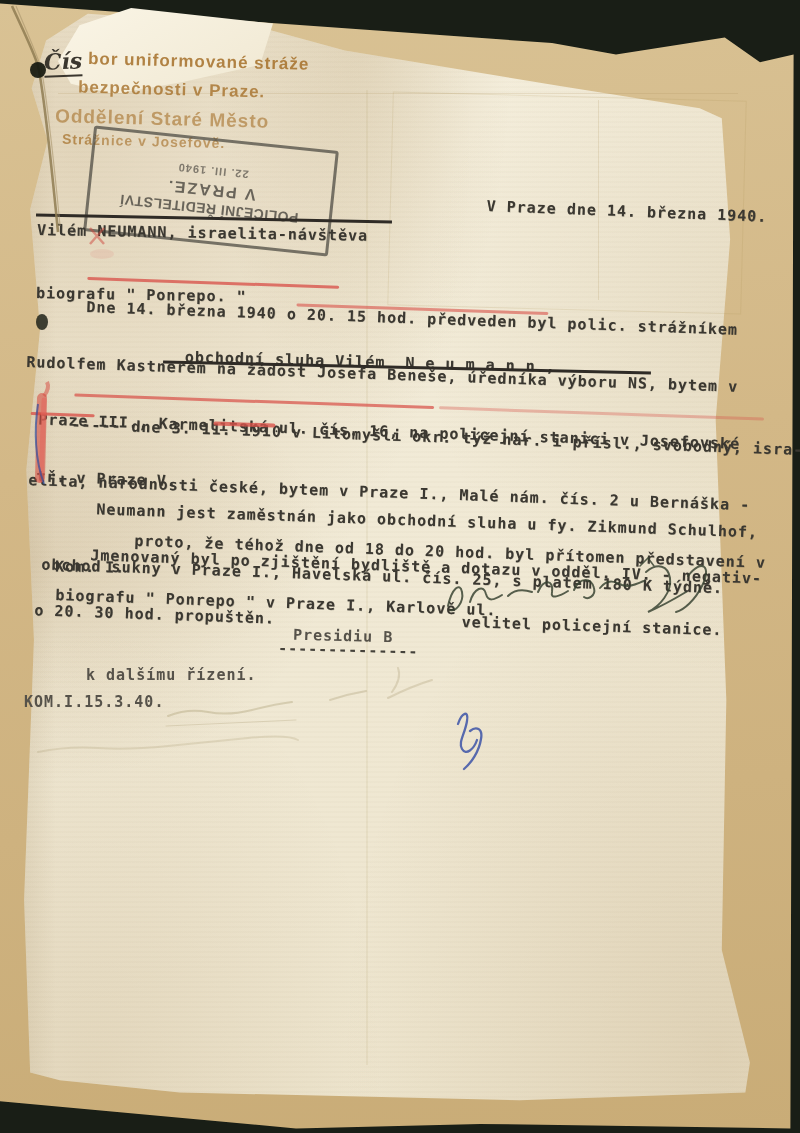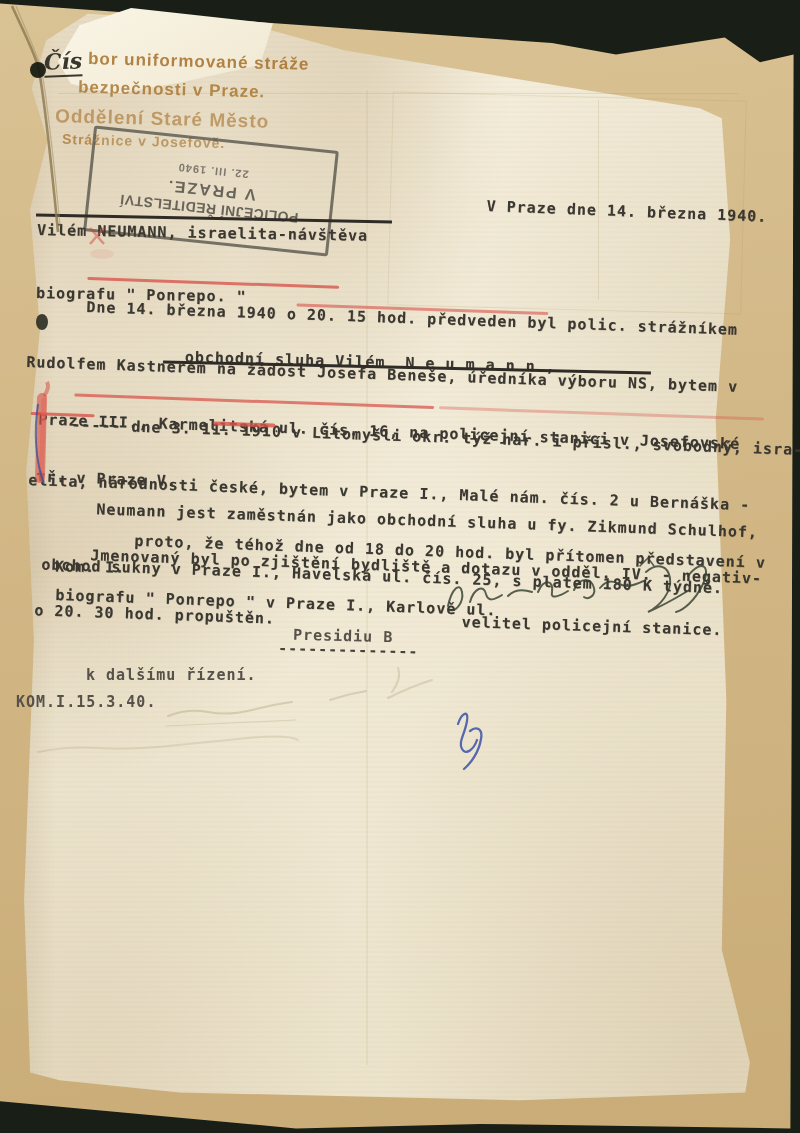--- a/index.html
+++ b/index.html
@@ -140,21 +140,21 @@
 </div>
 
 <div class="typed" style="left:55px;top:558px;transform:rotate(1deg);">Kom. I.</div>
 
 <div class="typed" style="left:462px;top:613px;transform:rotate(1.8deg);transform-origin:left top;">velitel policejní stanice.</div>
 
 <div class="typed lighter" style="left:293px;top:627px;transform:rotate(1.5deg);">Presidiu B</div>
 <div class="typed lighter" style="left:278px;top:641px;transform:rotate(1.5deg);color:#45423b;">--------------</div>
 
 <div class="typed lighter" style="left:46px;top:666px;margin-left:40px;">k dalšímu řízení.</div>
-<div class="typed lighter" style="left:16px;top:693px;">KOM.I.15.3.40.</div>
+<div class="typed lighter" style="left:24px;top:693px;">KOM.I.15.3.40.</div>
 
 <svg class="overlay" width="800" height="1133" viewBox="0 0 800 1133">
 
   <g>
     <path d="M12,6 C22,28 34,52 38,66 C42,84 50,150 58,232" stroke="#8f7d52" stroke-width="2.6" fill="none" opacity=".85"></path>
     <path d="M16,6 C26,30 37,54 41,68 C45,86 53,150 60,226" stroke="#a8946a" stroke-width="1.2" fill="none" opacity=".6"></path>
   </g>
   <ellipse cx="38" cy="70" rx="8" ry="8" fill="#15180f" opacity=".92"></ellipse>
   <ellipse cx="42" cy="322" rx="6" ry="8" fill="#20231a" opacity=".85"></ellipse>
 

